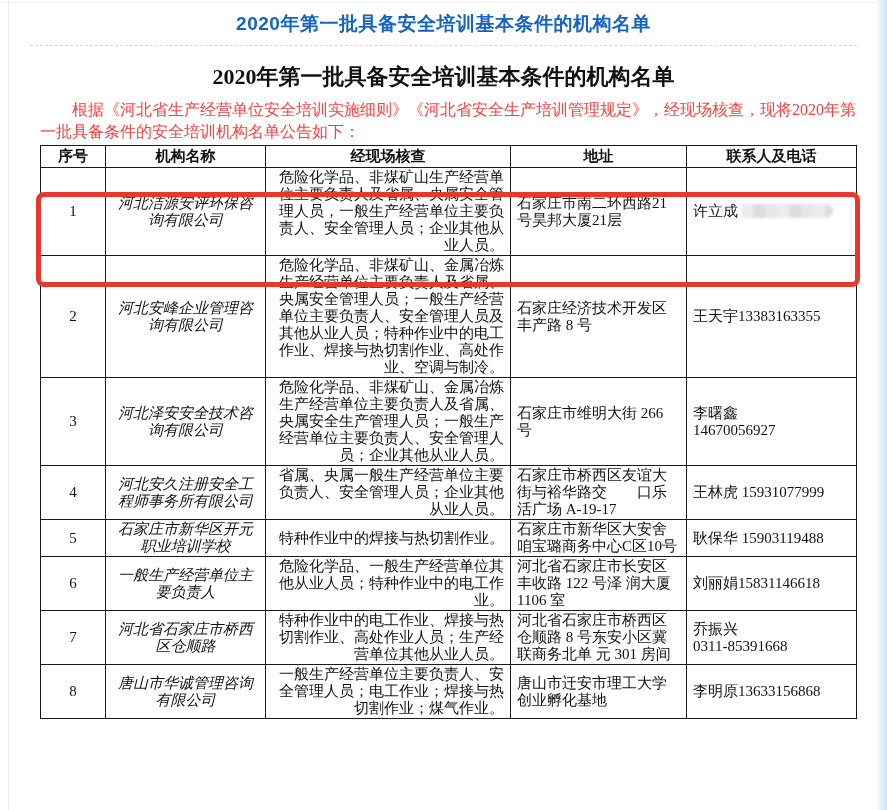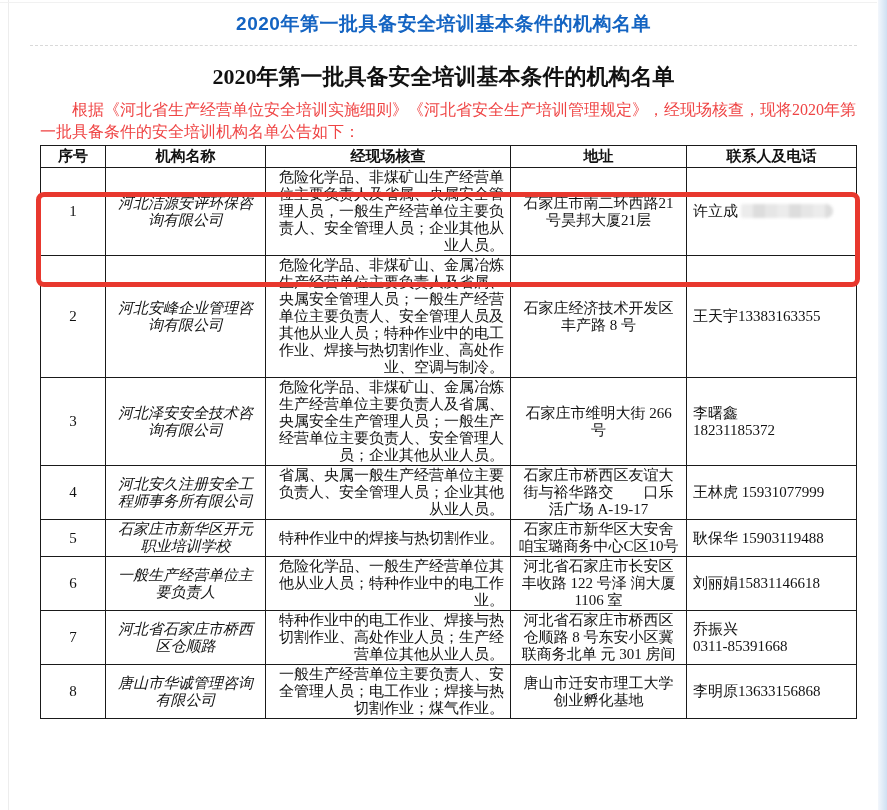--- a/index.html
+++ b/index.html
@@ -82,21 +82,21 @@
   }
   .org-table th {
     height: 22px;
     font-weight: bold;
     text-align: center;
     font-size: 15px;
   }
   .org-table td.no      { text-align: center; }
   .org-table td.name    { text-align: center; font-style: italic; }
   .org-table td.scope   { text-align: right; }
-  .org-table td.addr    { text-align: center; }
+  .org-table td.addr    { }
   .org-table td.contact { text-align: left; white-space: pre-line; }
   .redact {
     display: inline-block;
     width: 92px;
     height: 14px;
     margin-left: 3px;
     vertical-align: -2px;
     border-radius: 2px 8px 8px 2px;
     background: repeating-linear-gradient(90deg,
       #ececec 0 12px, #dddddd 12px 24px, #e6e6e6 24px 36px);
@@ -159,21 +159,21 @@
             <td class="scope">危险化学品、非煤矿山、金属冶炼生产经营单位主要负责人及省属、央属安全管理人员；一般生产经营单位主要负责人、安全管理人员及其他从业人员；特种作业中的电工作业、焊接与热切割作业、高处作业、空调与制冷。</td>
             <td class="addr">石家庄经济技术开发区丰产路 8 号</td>
             <td class="contact">王天宇13383163355</td>
           </tr>
           <tr>
             <td class="no">3</td>
             <td class="name">河北泽安安全技术咨询有限公司</td>
             <td class="scope">危险化学品、非煤矿山、金属冶炼生产经营单位主要负责人及省属、央属安全生产管理人员；一般生产经营单位主要负责人、安全管理人员；企业其他从业人员。</td>
             <td class="addr">石家庄市维明大街 266 号</td>
             <td class="contact">李曙鑫
-18231185372</td>
+14670056927</td>
           </tr>
           <tr>
             <td class="no">4</td>
             <td class="name">河北安久注册安全工程师事务所有限公司</td>
             <td class="scope">省属、央属一般生产经营单位主要负责人、安全管理人员；企业其他从业人员。</td>
             <td class="addr">石家庄市桥西区友谊大街与裕华路交　　口乐活广场 A-19-17</td>
             <td class="contact">王林虎 15931077999</td>
           </tr>
           <tr>
             <td class="no">5</td>

